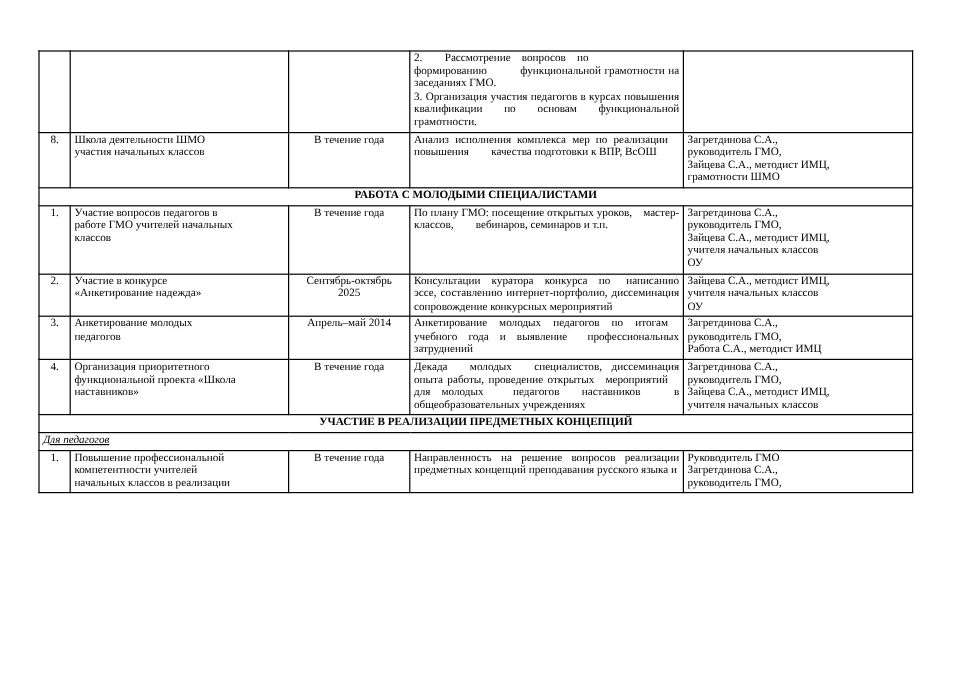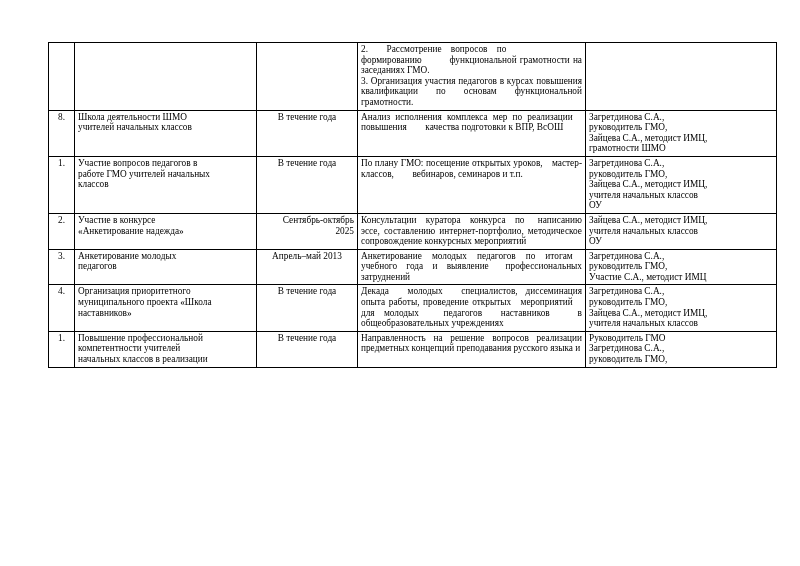--- a/index.html
+++ b/index.html
@@ -18,21 +18,21 @@
     position: relative;
     width: 800px;
     height: 566px;
     padding: 0;
     box-sizing: border-box;
   }
   table.doc-table {
     border-collapse: collapse;
     table-layout: fixed;
     width: 728px;
-    margin-left: 48px;
+    margin-left: 32px;
     margin-top: 42px;
     font-size: 9.3px;
     line-height: 1.14;
   }
   table.doc-table td {
     border: 1px solid #000000;
     vertical-align: top;
     padding: 1px 3px 2px 3px;
   }
   col.c-num   { width: 26px; }
@@ -41,21 +41,21 @@
   col.c-desc  { width: 228px; }
   col.c-resp  { width: 191px; }
 
   td.num { text-align: center; }
   td.date { text-align: center; }
   td.desc { text-align: justify; }
   td.desc p, td.event p, td.resp p, td.date p, td.num p {
     margin: 0;
   }
   .just { text-align: justify; }
-  .center { text-align: right; font-family: Liberation Serif, serif; }
+  .center { text-align: center; font-family: Liberation Serif, serif; }
   .section-row td {
     text-align: center;
     font-weight: bold;
     text-transform: uppercase;
     padding: 1px 3px 2px 3px;
   }
   .subsection-row td {
     text-align: left;
     font-style: italic;
     text-decoration: underline;
@@ -84,34 +84,37 @@
           <p class="just">2.  Рассмотрение вопросов по формированию   функциональной грамотности на заседаниях ГМО.</p>
           <p class="just">3. Организация участия педагогов в курсах повышения квалификации по основам функциональной грамотности.</p>
         </td>
         <td class="resp"></td>
       </tr>
 
       <tr>
         <td class="num">8.</td>
         <td class="event">
           <p>Школа деятельности ШМО</p>
-          <p>учителей начальных классов</p>
+          <p>участия начальных классов</p>
         </td>
         <td class="date">В течение года</td>
         <td class="desc">
           <p class="just">Анализ исполнения комплекса мер по реализации повышения  качества подготовки к ВПР, ВсОШ</p>
         </td>
         <td class="resp">
           <p>Загретдинова С.А.,</p>
           <p>руководитель ГМО,</p>
           <p>Зайцева С.А., методист ИМЦ,</p>
           <p>грамотности ШМО</p>
         </td>
       </tr>
 
+      <tr class="section-row">
+        <td colspan="5">Работа с молодыми специалистами</td>
+      </tr>
 
       <tr>
         <td class="num">1.</td>
         <td class="event">
           <p>Участие вопросов педагогов в</p>
           <p>работе ГМО учителей начальных</p>
           <p>классов</p>
         </td>
         <td class="date">В течение года</td>
         <td class="desc">
@@ -130,66 +133,72 @@
         <td class="num">2.</td>
         <td class="event">
           <p>Участие в конкурсе</p>
           <p>«Анкетирование надежда»</p>
         </td>
         <td class="date">
           <p class="center">Сентябрь-октябрь</p>
           <p class="center">2025</p>
         </td>
         <td class="desc">
-          <p class="just">Консультации куратора конкурса по написанию эссе, составлению интернет-портфолио, методическое сопровождение конкурсных мероприятий</p>
+          <p class="just">Консультации куратора конкурса по написанию эссе, составлению интернет-портфолио, диссеминация сопровождение конкурсных мероприятий</p>
         </td>
         <td class="resp">
           <p>Зайцева С.А., методист ИМЦ,</p>
           <p>учителя начальных классов</p>
           <p>ОУ</p>
         </td>
       </tr>
 
       <tr>
         <td class="num">3.</td>
         <td class="event">
           <p>Анкетирование молодых</p>
           <p>педагогов</p>
         </td>
-        <td class="date">Апрель–май 2013</td>
+        <td class="date">Апрель–май 2014</td>
         <td class="desc">
           <p class="just">Анкетирование молодых педагогов по итогам учебного года и выявление профессиональных затруднений</p>
         </td>
         <td class="resp">
           <p>Загретдинова С.А.,</p>
           <p>руководитель ГМО,</p>
-          <p>Участие С.А., методист ИМЦ</p>
+          <p>Работа С.А., методист ИМЦ</p>
         </td>
       </tr>
 
       <tr>
         <td class="num">4.</td>
         <td class="event">
           <p>Организация приоритетного</p>
-          <p>муниципального проекта «Школа</p>
+          <p>функциональной проекта «Школа</p>
           <p>наставников»</p>
         </td>
         <td class="date">В течение года</td>
         <td class="desc">
           <p class="just">Декада  молодых  специалистов, диссеминация опыта работы, проведение открытых мероприятий для молодых педагогов  наставников   в общеобразовательных учреждениях</p>
         </td>
         <td class="resp">
           <p>Загретдинова С.А.,</p>
           <p>руководитель ГМО,</p>
           <p>Зайцева С.А., методист ИМЦ,</p>
           <p>учителя начальных классов</p>
         </td>
       </tr>
 
-
+      <tr class="section-row">
+        <td colspan="5">Участие в реализации предметных концепций</td>
+      </tr>
+
+      <tr class="subsection-row">
+        <td colspan="5">Для педагогов</td>
+      </tr>
 
       <tr>
         <td class="num">1.</td>
         <td class="event">
           <p>Повышение профессиональной</p>
           <p>компетентности учителей</p>
           <p>начальных классов в реализации</p>
         </td>
         <td class="date">В течение года</td>
         <td class="desc">

